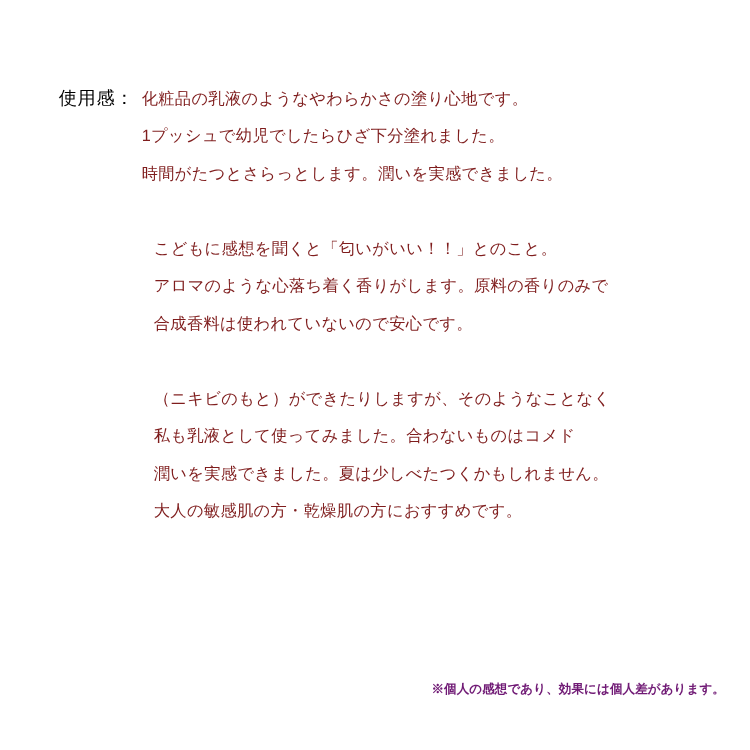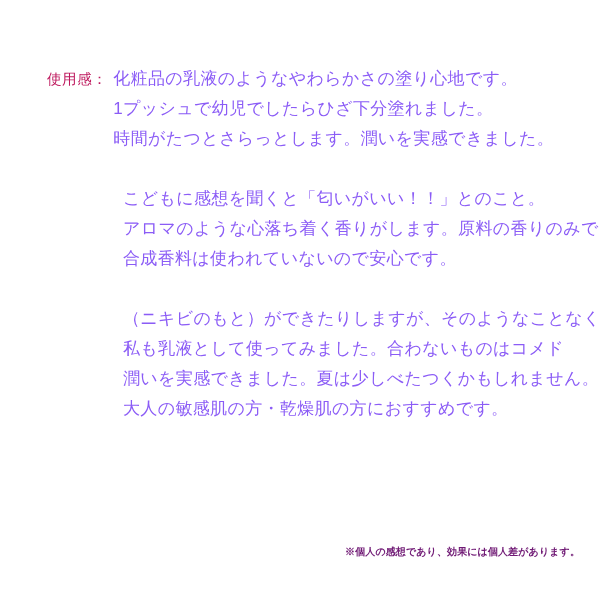--- a/index.html
+++ b/index.html
@@ -28,29 +28,29 @@
   }
   .lead-row {
     display: flex;
     align-items: flex-start;
   }
   .lead-label {
     flex: 0 0 auto;
     font-size: 14.5px;
     line-height: 30px;
     letter-spacing: 0.04em;
-    color: #be185d;
+    color: #000000;
     white-space: nowrap;
     padding-right: 6px;
   }
   .para {
-    font-size: 17px;
+    font-size: 13px;
     line-height: 30px;
     letter-spacing: 0.02em;
-    color: #8b5cf6;
+    color: #7f1d1d;
   }
   .para .line {
     display: block;
     white-space: nowrap;
   }
   .body-col {
     margin-left: 76px;
   }
   .lead-body {
     margin-left: 0;

